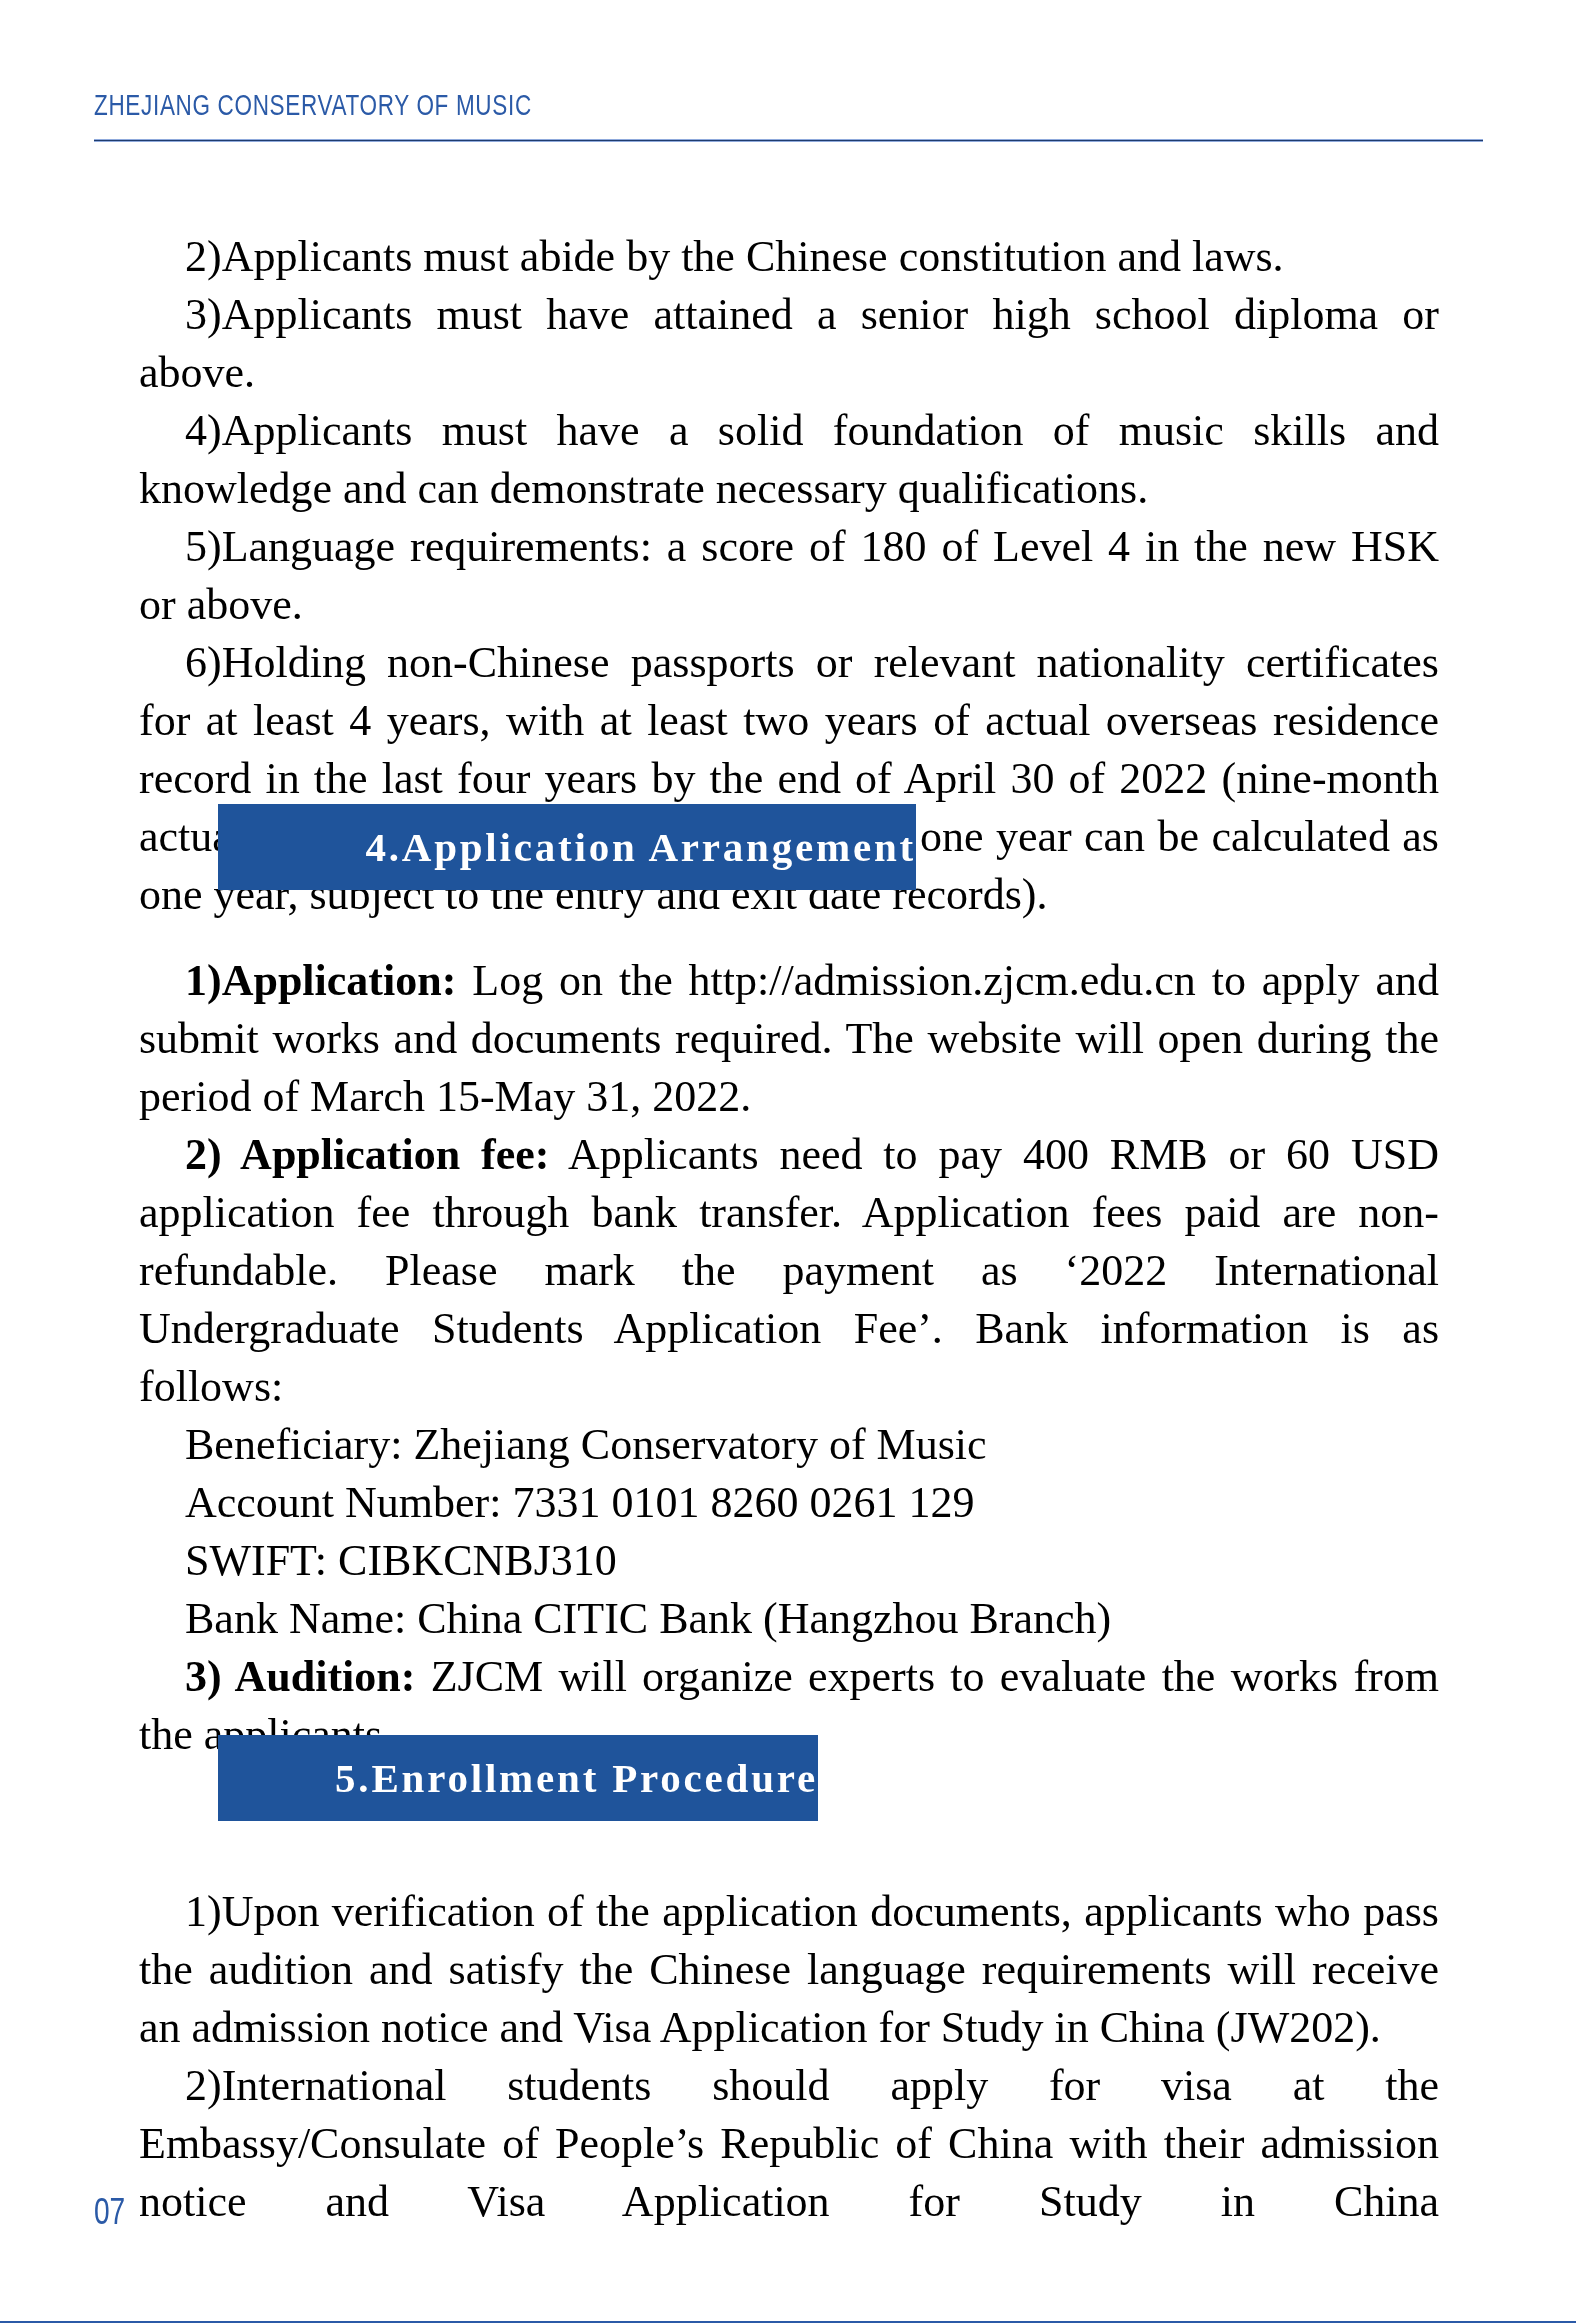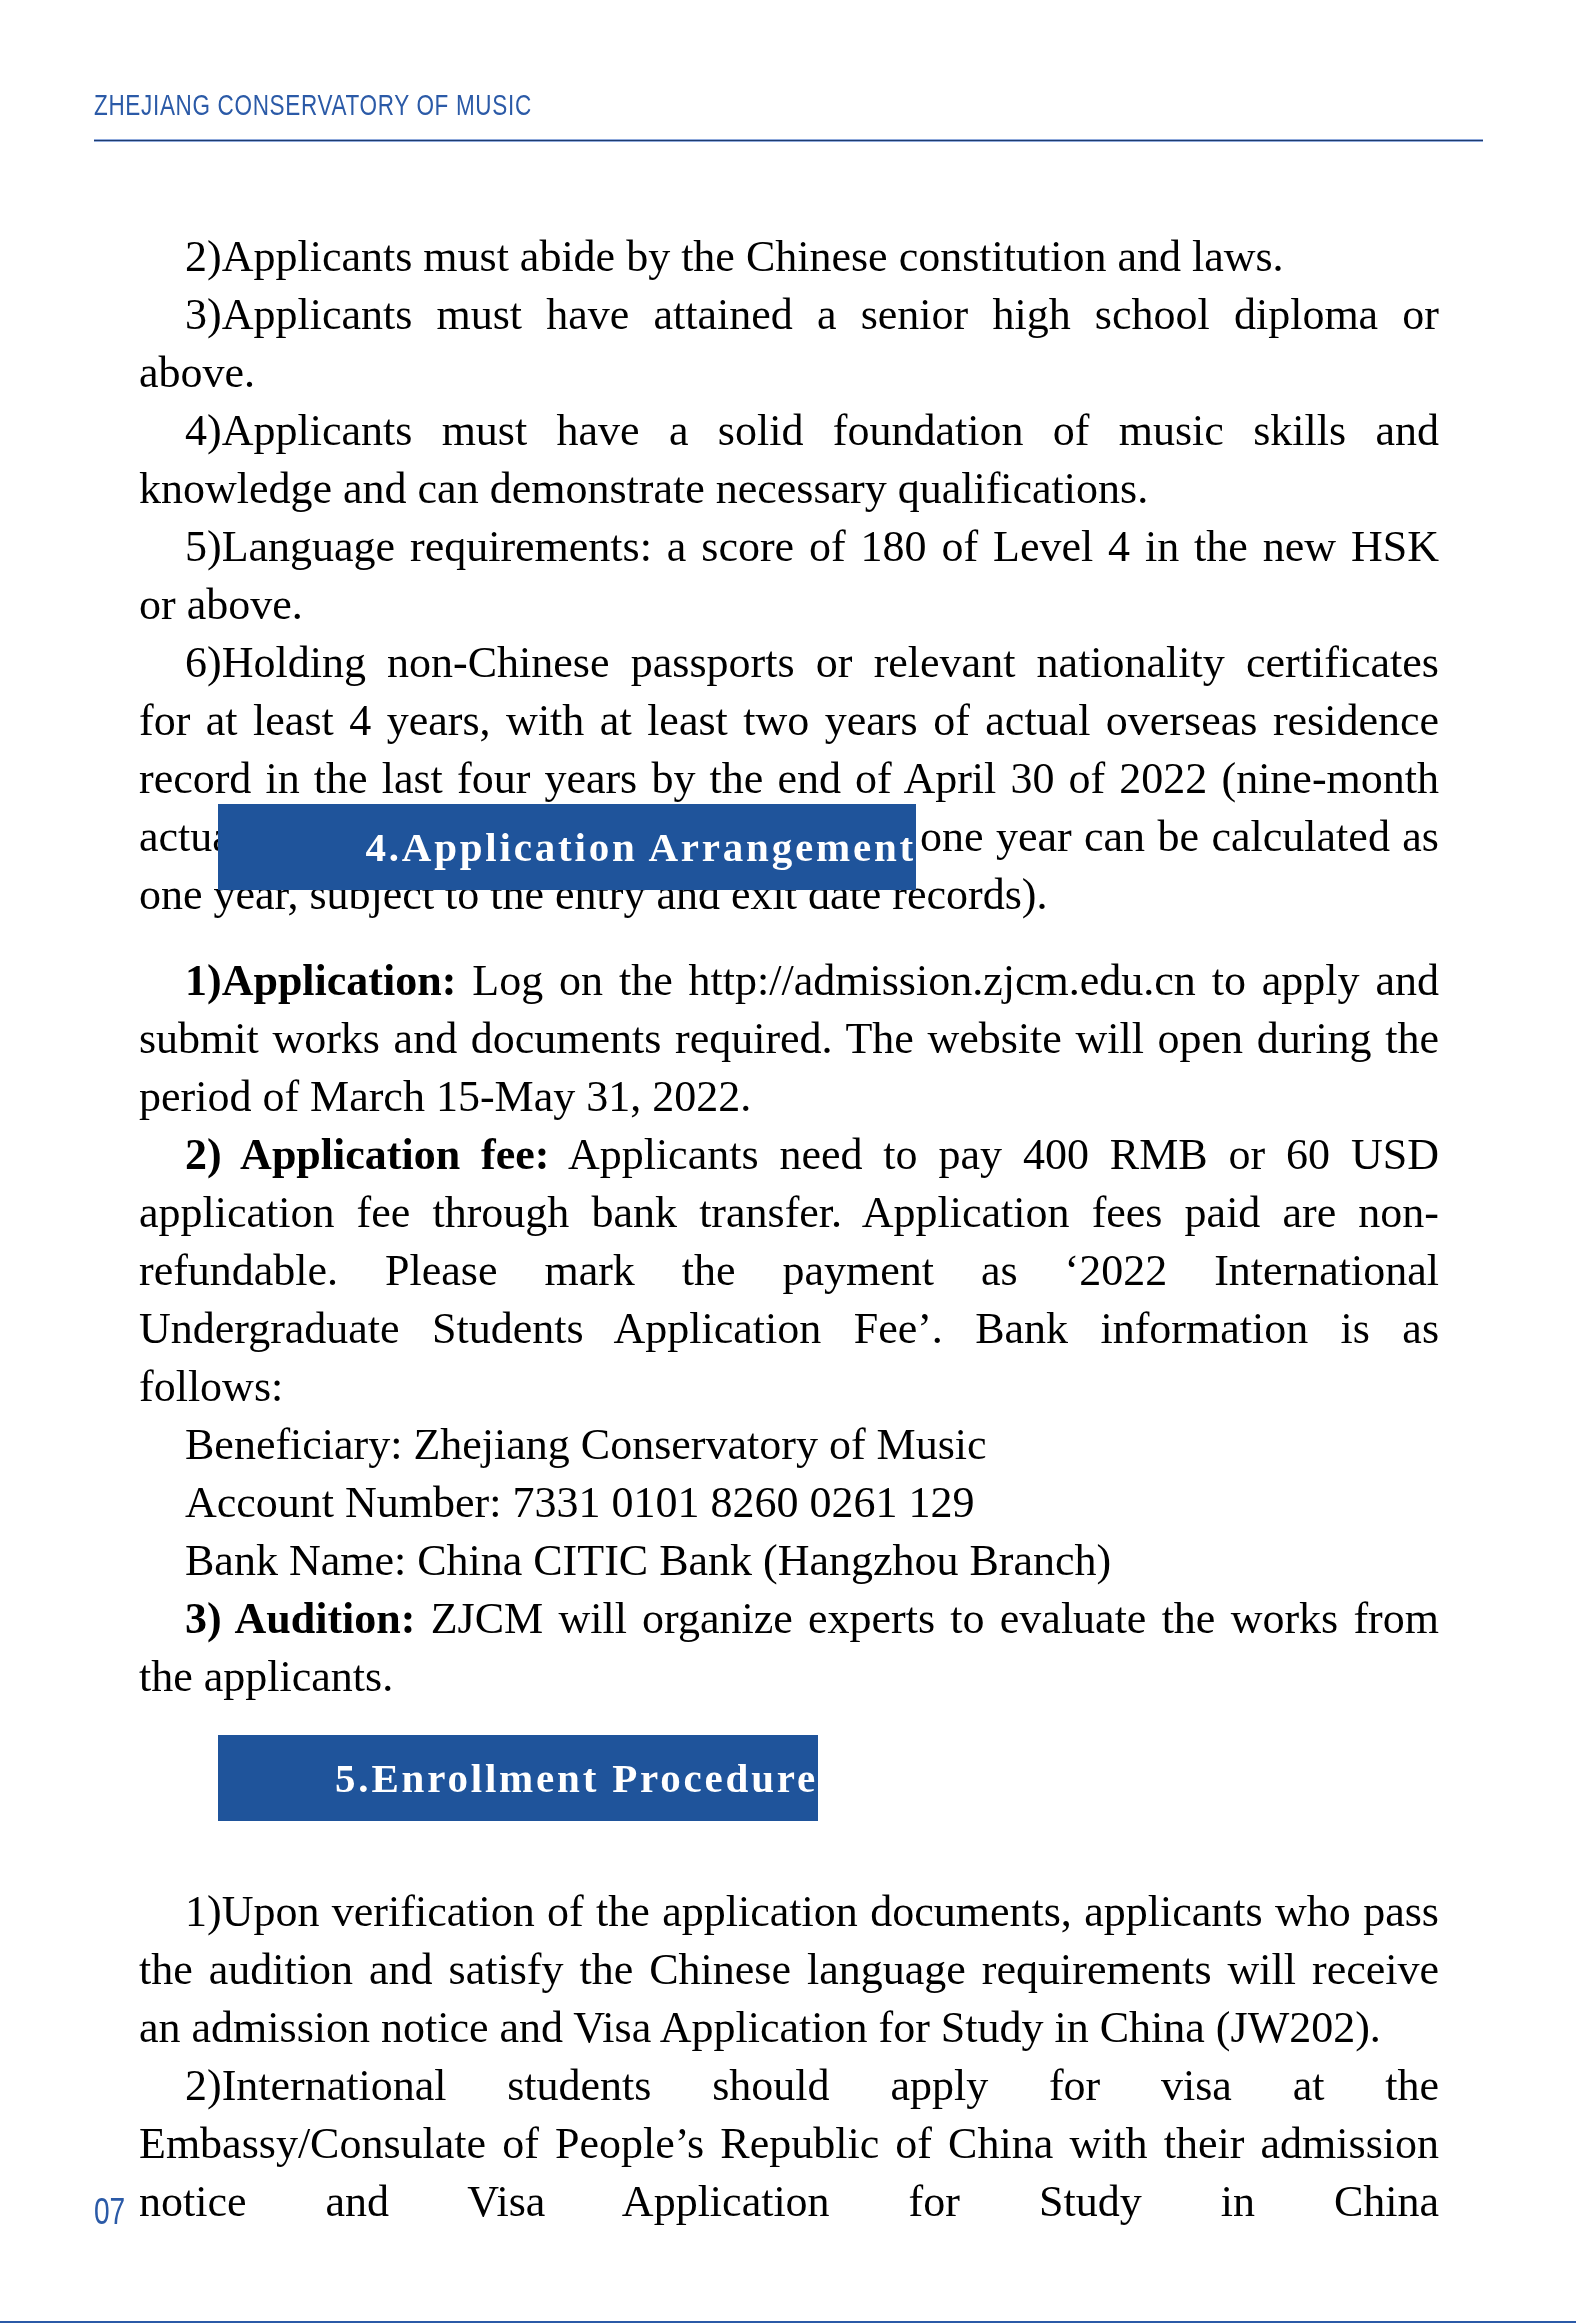--- a/index.html
+++ b/index.html
@@ -118,20 +118,21 @@
 
   <div class="section-bar" id="section4-bar">
     <span class="section-bar-label">4.Application Arrangement</span>
   </div>
 
   <div class="text-block" id="section4-body">
     <p><b>1)Application:</b><span> Log on the http://admission.zjcm.edu.cn to apply and submit works and documents required. The website will open during the period of March 15-May 31, 2022.</span></p>
     <p><b>2) Application fee:</b><span> Applicants need to pay 400 RMB or 60 USD application fee through bank transfer. Application fees paid are non-refundable. Please mark the payment as ‘2022 International Undergraduate Students Application Fee’. Bank information is as follows:</span></p>
     <p>Beneficiary: Zhejiang Conservatory of Music</p>
     <p>Account Number: 7331 0101 8260 0261 129</p>
+    <p>SWIFT: CIBKCNBJ310</p>
     <p>Bank Name: China CITIC Bank (Hangzhou Branch)</p>
     <p><b>3) Audition:</b><span> ZJCM will organize experts to evaluate the works from the applicants.</span></p>
   </div>
 
   <div class="section-bar" id="section5-bar">
     <span class="section-bar-label">5.Enrollment Procedure</span>
   </div>
 
   <div class="text-block" id="section5-body">
     <p>1)Upon verification of the application documents, applicants who pass the audition and satisfy the Chinese language requirements will receive an admission notice and Visa Application for Study in China (JW202).</p>

